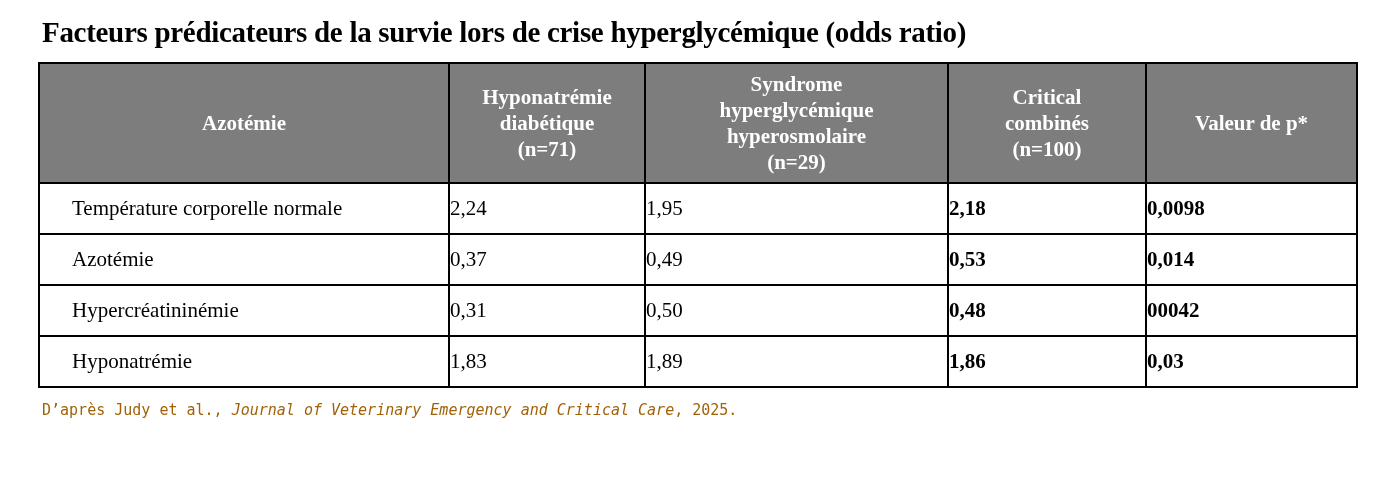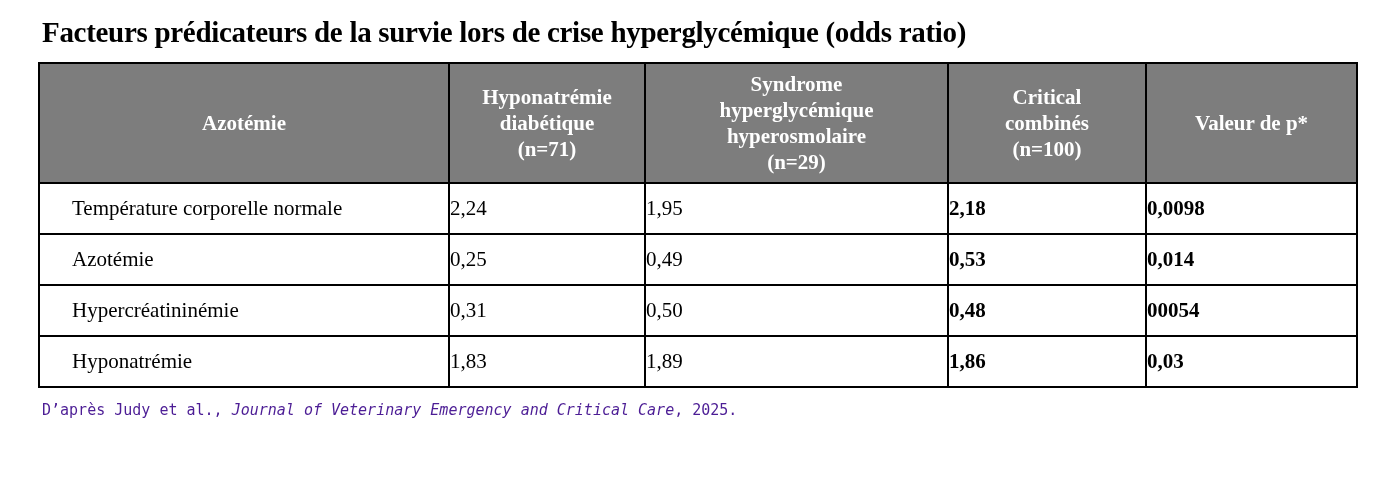--- a/index.html
+++ b/index.html
@@ -64,21 +64,21 @@
     border-radius: 19px;
   }
   table.data-table tbody td.bold {
     font-weight: bold;
     margin-top: 12px;
   }
   .footer {
     margin: 13px 0 0 4px;
     font-family: "DejaVu Sans Mono", monospace;
     font-size: 15px;
-    color: #4c1d95;
+    color: #a16207;
   }
   .footer .journal { font-style: italic; }
 </style>
 </head>
 <body>
 
 <div class="page">
 
   <h1 class="title">Facteurs prédicateurs de la survie lors de crise hyperglycémique (odds ratio)</h1>
 
@@ -119,31 +119,31 @@
     <tbody>
       <tr>
         <td class="param">Température corporelle normale</td>
         <td>2,24</td>
         <td>1,95</td>
         <td class="bold">2,18</td>
         <td class="bold">0,0098</td>
       </tr>
       <tr>
         <td class="param">Azotémie</td>
-        <td>0,25</td>
+        <td>0,37</td>
         <td>0,49</td>
         <td class="bold">0,53</td>
         <td class="bold">0,014</td>
       </tr>
       <tr>
         <td class="param">Hypercréatininémie</td>
         <td>0,31</td>
         <td>0,50</td>
         <td class="bold">0,48</td>
-        <td class="bold">00054</td>
+        <td class="bold">00042</td>
       </tr>
       <tr>
         <td class="param">Hyponatrémie</td>
         <td>1,83</td>
         <td>1,89</td>
         <td class="bold">1,86</td>
         <td class="bold">0,03</td>
       </tr>
     </tbody>
   </table>

